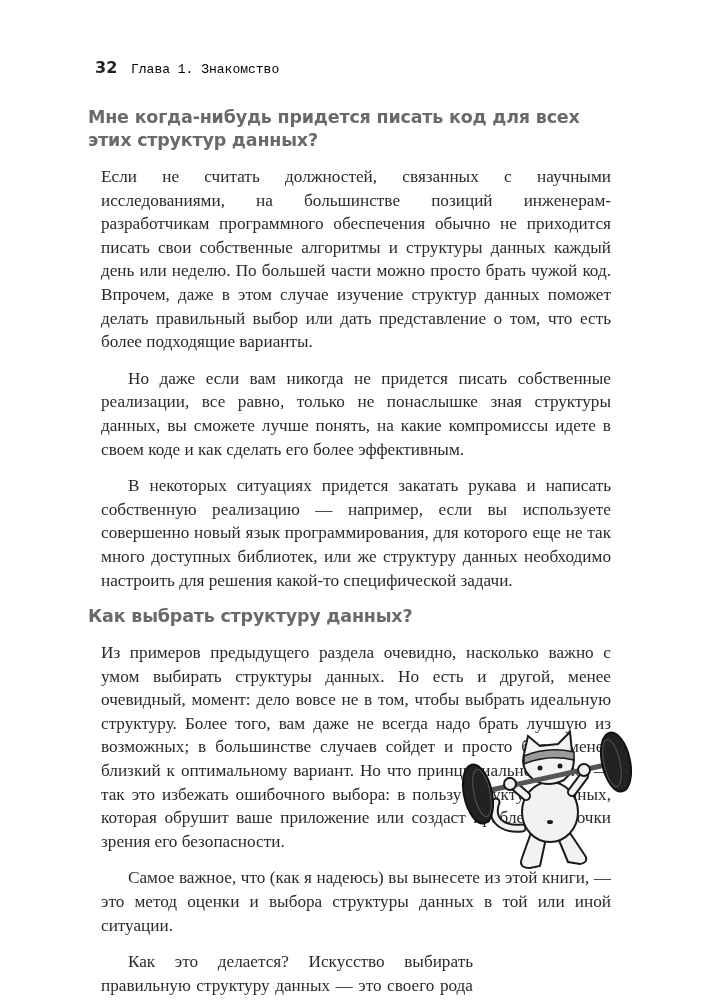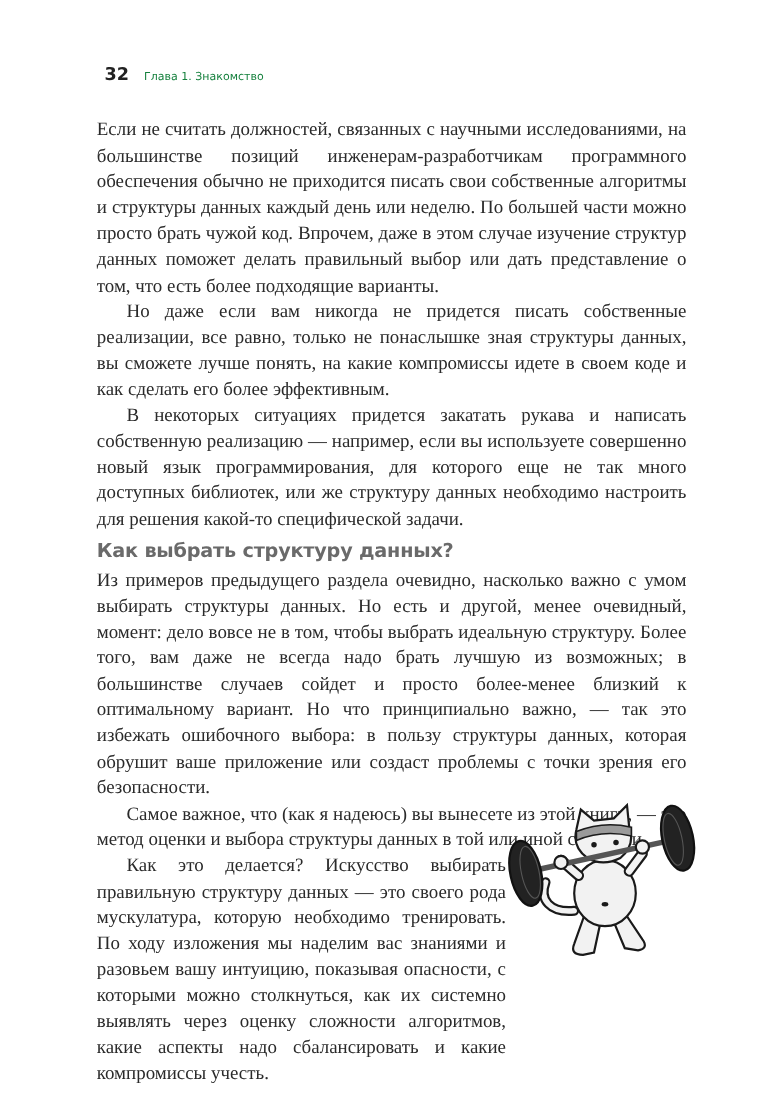--- a/index.html
+++ b/index.html
@@ -4,52 +4,53 @@
   <style>
     html, body { margin: 0; padding: 0; background: #ffffff; }
     body { width: 708px; height: 1000px; position: relative; overflow: hidden; }
     .page { position: absolute; left: 0; top: 0; width: 708px; height: 1000px; background: #fff; }
     .running-head {
       position: absolute; left: 95px; top: 58px;
       font-family: "DejaVu Sans", sans-serif; font-size: 15px; color: #333;
       display: flex; align-items: baseline;
     }
     .page-num { font-weight: bold; color: #222; width: 36px; font-size: 16px; }
-    .chapter { font-size: 10px; color: #15803d; }
+    .chapter { font-size: 13px; color: #000000; font-family: Liberation Mono, monospace; }
     .content {
       position: absolute; left: 88px; top: 106px; width: 536px;
     }
     h2 {
       font-family: "DejaVu Sans", sans-serif; font-weight: bold;
       color: #6a6a6a; font-size: 17.5px; line-height: 23px;
       margin: 0 0 3px 0; letter-spacing: -0.2px;
     }
     h2.second { margin-top: 6px; }
     p {
       font-family: "Liberation Serif", serif; font-size: 17.2px;
-      line-height: 23.6px; color: #2a2a2a; margin: 0;
+      line-height: 23.6px; color: #2a2a2a; margin: 13px;
       text-align: justify; hyphens: manual;
     }
     p.indent { text-indent: 27px; }
     .wrap-text { width: 372px; }
     .cat-figure {
       position: absolute; left: 460px; top: 730px; width: 180px; height: 150px;
     }
   </style>
 </head>
 <body>
 
 <div class="page">
 
   <div class="running-head">
     <span class="page-num">32</span>
     <span class="chapter">Глава 1. Знакомство</span>
   </div>
 
   <div class="content">
+    <h2>Мне когда-нибудь придется писать код для всех этих структур данных?</h2>
     <p>Если не считать должностей, связанных с научными исследованиями, на большинстве позиций инженерам-разработчикам программного обеспече­ния обычно не приходится писать свои собственные алгоритмы и структуры данных каждый день или неделю. По большей части можно просто брать чужой код. Впрочем, даже в этом случае изучение структур данных поможет делать правильный выбор или дать представление о том, что есть более под­ходящие варианты.</p>
     <p class="indent">Но даже если вам никогда не придется писать собственные реализации, все равно, только не понаслышке зная структуры данных, вы сможете лучше понять, на какие компромиссы идете в своем коде и как сделать его более эффективным.</p>
     <p class="indent">В некоторых ситуациях придется закатать рукава и написать собствен­ную реализацию — например, если вы используете совершенно новый язык программирования, для которого еще не так много доступных библиотек, или же структуру данных необходимо настроить для решения какой-то специфической задачи.</p>
 
     <h2 class="second">Как выбрать структуру данных?</h2>
     <p>Из примеров предыдущего раздела очевидно, насколько важно с умом вы­бирать структуры данных. Но есть и другой, менее очевидный, момент: дело вовсе не в том, чтобы выбрать идеальную структуру. Более того, вам даже не всегда надо брать лучшую из возможных; в большинстве случаев сойдет и просто более-менее близкий к оптимальному вариант. Но что принципи­ально важно, — так это избежать ошибочного выбора: в пользу структуры данных, которая обрушит ваше приложение или создаст проблемы с точки зрения его безопасности.</p>
     <p class="indent">Самое важное, что (как я надеюсь) вы вынесете из этой книги, — это метод оценки и выбора структуры данных в той или иной ситуации.</p>
     <p class="indent wrap-text">Как это делается? Искусство выбирать правильную структуру данных — это своего рода мускулатура, которую необходимо тренировать. По ходу из­ложения мы наделим вас знаниями и разовьем вашу интуицию, показывая опасности, с которы­ми можно столкнуться, как их системно выявлять через оценку сложности алгоритмов, какие аспекты надо сбалансировать и какие компромиссы учесть.</p>
   </div>
 

